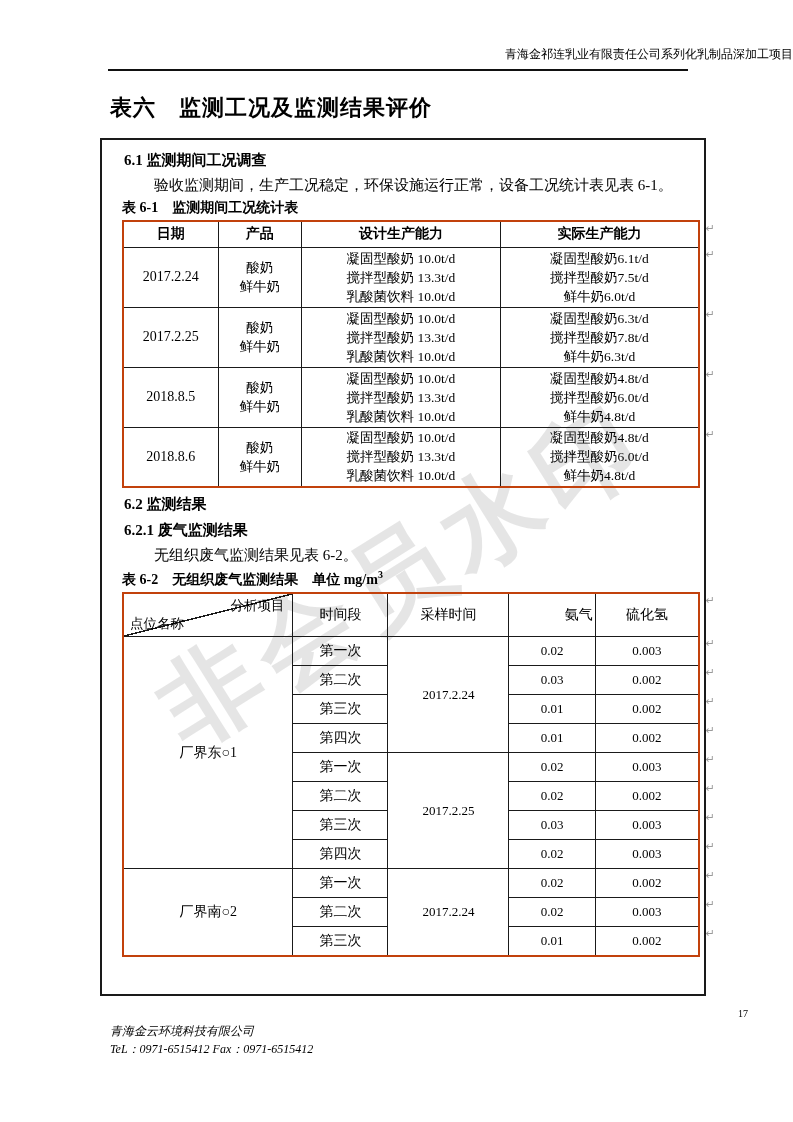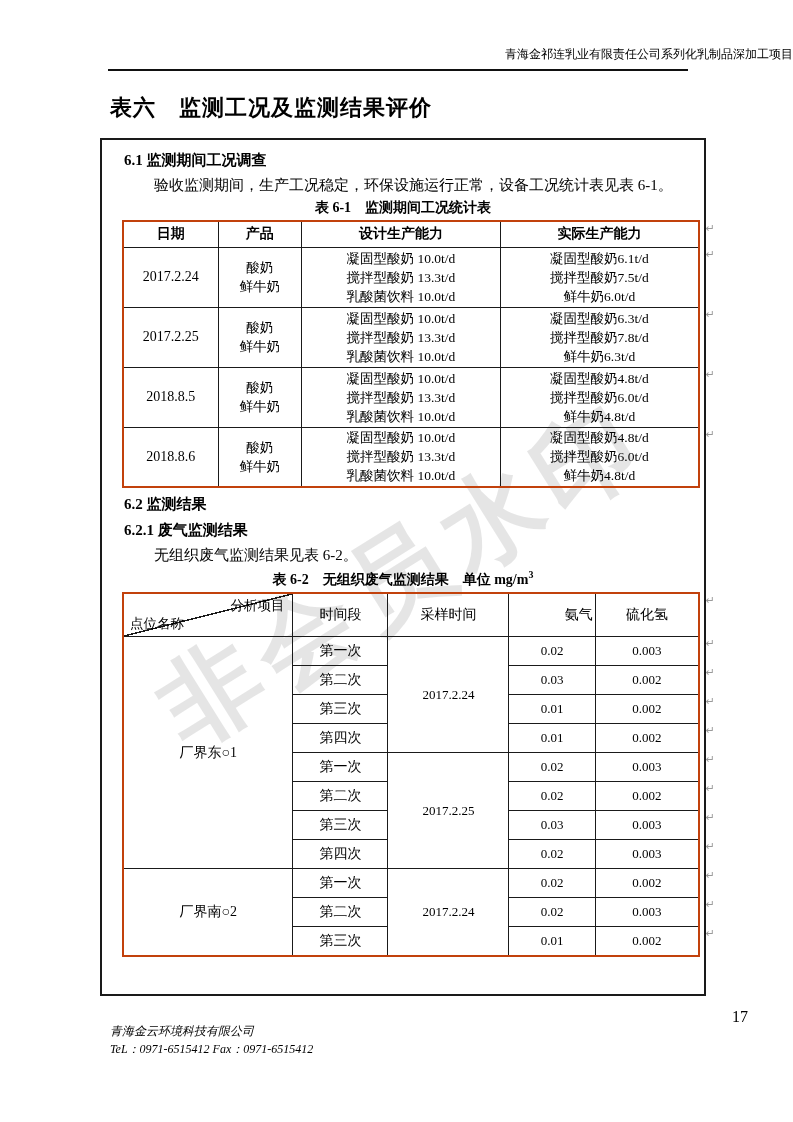--- a/index.html
+++ b/index.html
@@ -19,21 +19,21 @@
   }
   .page-header-title { position:absolute; top:46px; left:0; width:100%; text-align:right; font-size:12px; z-index:1; }
   .header-rule { position:absolute; top:69px; left:108px; width:580px; border-top:2px solid #111; z-index:1; }
   .page-title { position:absolute; top:93px; left:110px; font-size:22px; font-weight:bold; letter-spacing:1px; z-index:1;text-align:center; }
   .content-box {
     position:absolute; left:100px; top:138px; width:606px; height:858px;
     border:2px solid #1a1a1a; z-index:1; padding:4px 20px;
   }
   .h-sec { font-size:15px; font-weight:bold; margin:7px 0 3px 2px; }
   .para  { font-size:15px; margin:6px 2px 4px 2px; text-indent:2em; }
-  .tbl-title { text-align:center; font-size:14px; font-weight:bold; margin:4px 0 3px 0; }
+  .tbl-title { text-align:left; font-size:14px; font-weight:bold; margin:4px 0 3px 0; }
   .tbl-title sup { font-size:10px; }
 
   table { border-collapse:collapse; margin:0 auto; table-layout:fixed; width:578px; border:2px solid #c2410c; }
   td, th { border:1px solid #1a1a1a; padding:0 2px; text-align:center; vertical-align:middle; overflow:visible; }
 
   
   .t61 th { height:26px; font-size:14px; font-weight:bold; }
   .t61 td { height:60px; }
   .t61 .c-date { width:16.5%; font-size:14px; }
   .t61 .c-prod { width:14.5%; }
@@ -60,21 +60,21 @@
   .diag .d-top    { position:absolute; top:3px;  right:8px; font-size:13.5px; }
   .diag .d-bottom { position:absolute; bottom:3px; left:6px; font-size:13.5px;font-family:Liberation Serif, serif; }
 
   .markcell { position:relative; }
   .mark {
     position:absolute; right:-17px; top:1px;
     color:#9a9a9a; font-size:11px; line-height:11px;
     font-family:"DejaVu Sans",sans-serif; font-weight:normal;
   }
   .footer { position:absolute; left:110px; top:1022px; font-size:12px; line-height:18px; z-index:1;font-style:italic; }
-  .page-number { position:absolute; right:45px; top:1008px; font-size:16px; z-index:1; }
+  .page-number { position:absolute; right:45px; top:1008px; font-size:10px; z-index:1; }
 </style>
 </head>
 <body>
 
 <div class="watermark">非会员水印</div>
 
 <div class="page-header-title">青海金祁连乳业有限责任公司系列化乳制品深加工项目</div>
 <div class="header-rule"></div>
 <div class="page-title">表六　监测工况及监测结果评价</div>
 

